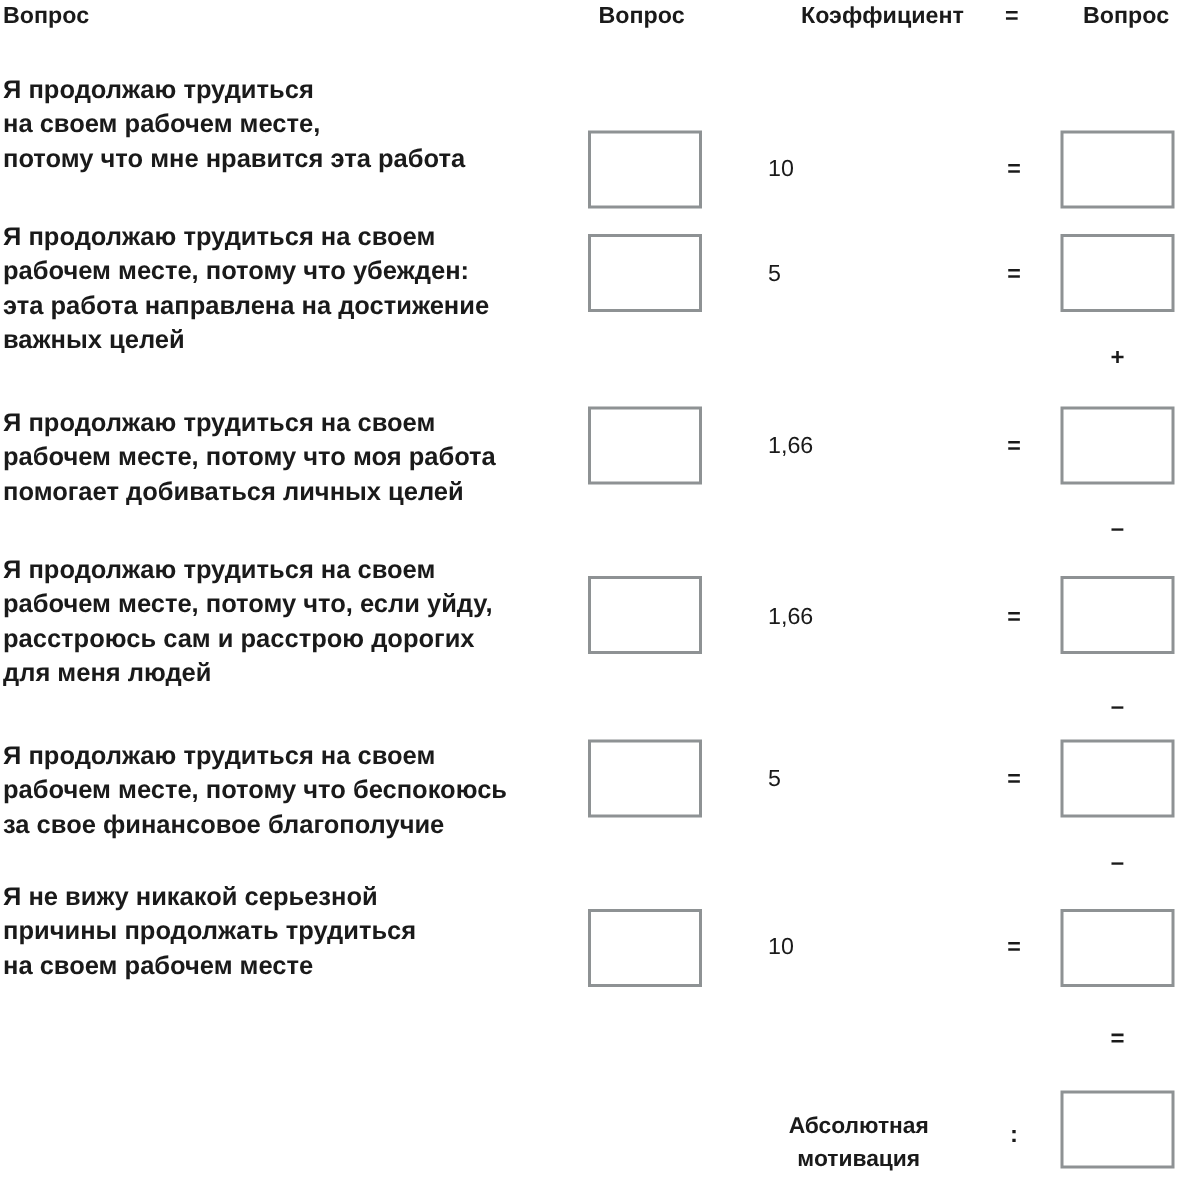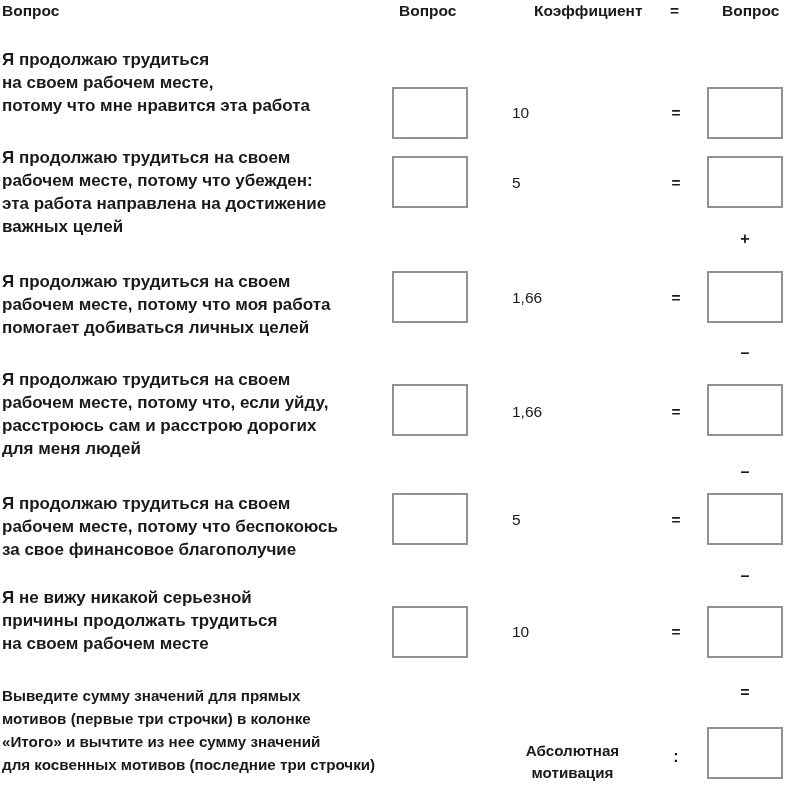--- a/index.html
+++ b/index.html
@@ -206,19 +206,18 @@
   </div>
 
   <div class="row" style="top:582px;height:100px;">
     <div class="qtext" style="top:4px;">Я не вижу никакой серьезной<br>причины продолжать трудиться<br>на своем рабочем месте</div>
     <div class="box answer" style="top:24px;"></div>
     <div class="coef" style="top:41px;">10</div>
     <div class="eqsign" style="top:41px;">=</div>
     <div class="box total" style="top:24px;"></div>
   </div>
 
-  <div class="footer-text">Выведите сумму значений для прямых<br>мотивов (первые три строчки) в колонке<br>«Итого» и вычтите из нее сумму значений<br>для косвенных мотивов (последние три строчки)</div>
   <div class="footer-op">=</div>
   <div class="footer-label">Абсолютная<br>мотивация</div>
   <div class="footer-colon">:</div>
   <div class="footer-box"></div>
 
 </div>
 
 </body></html>

